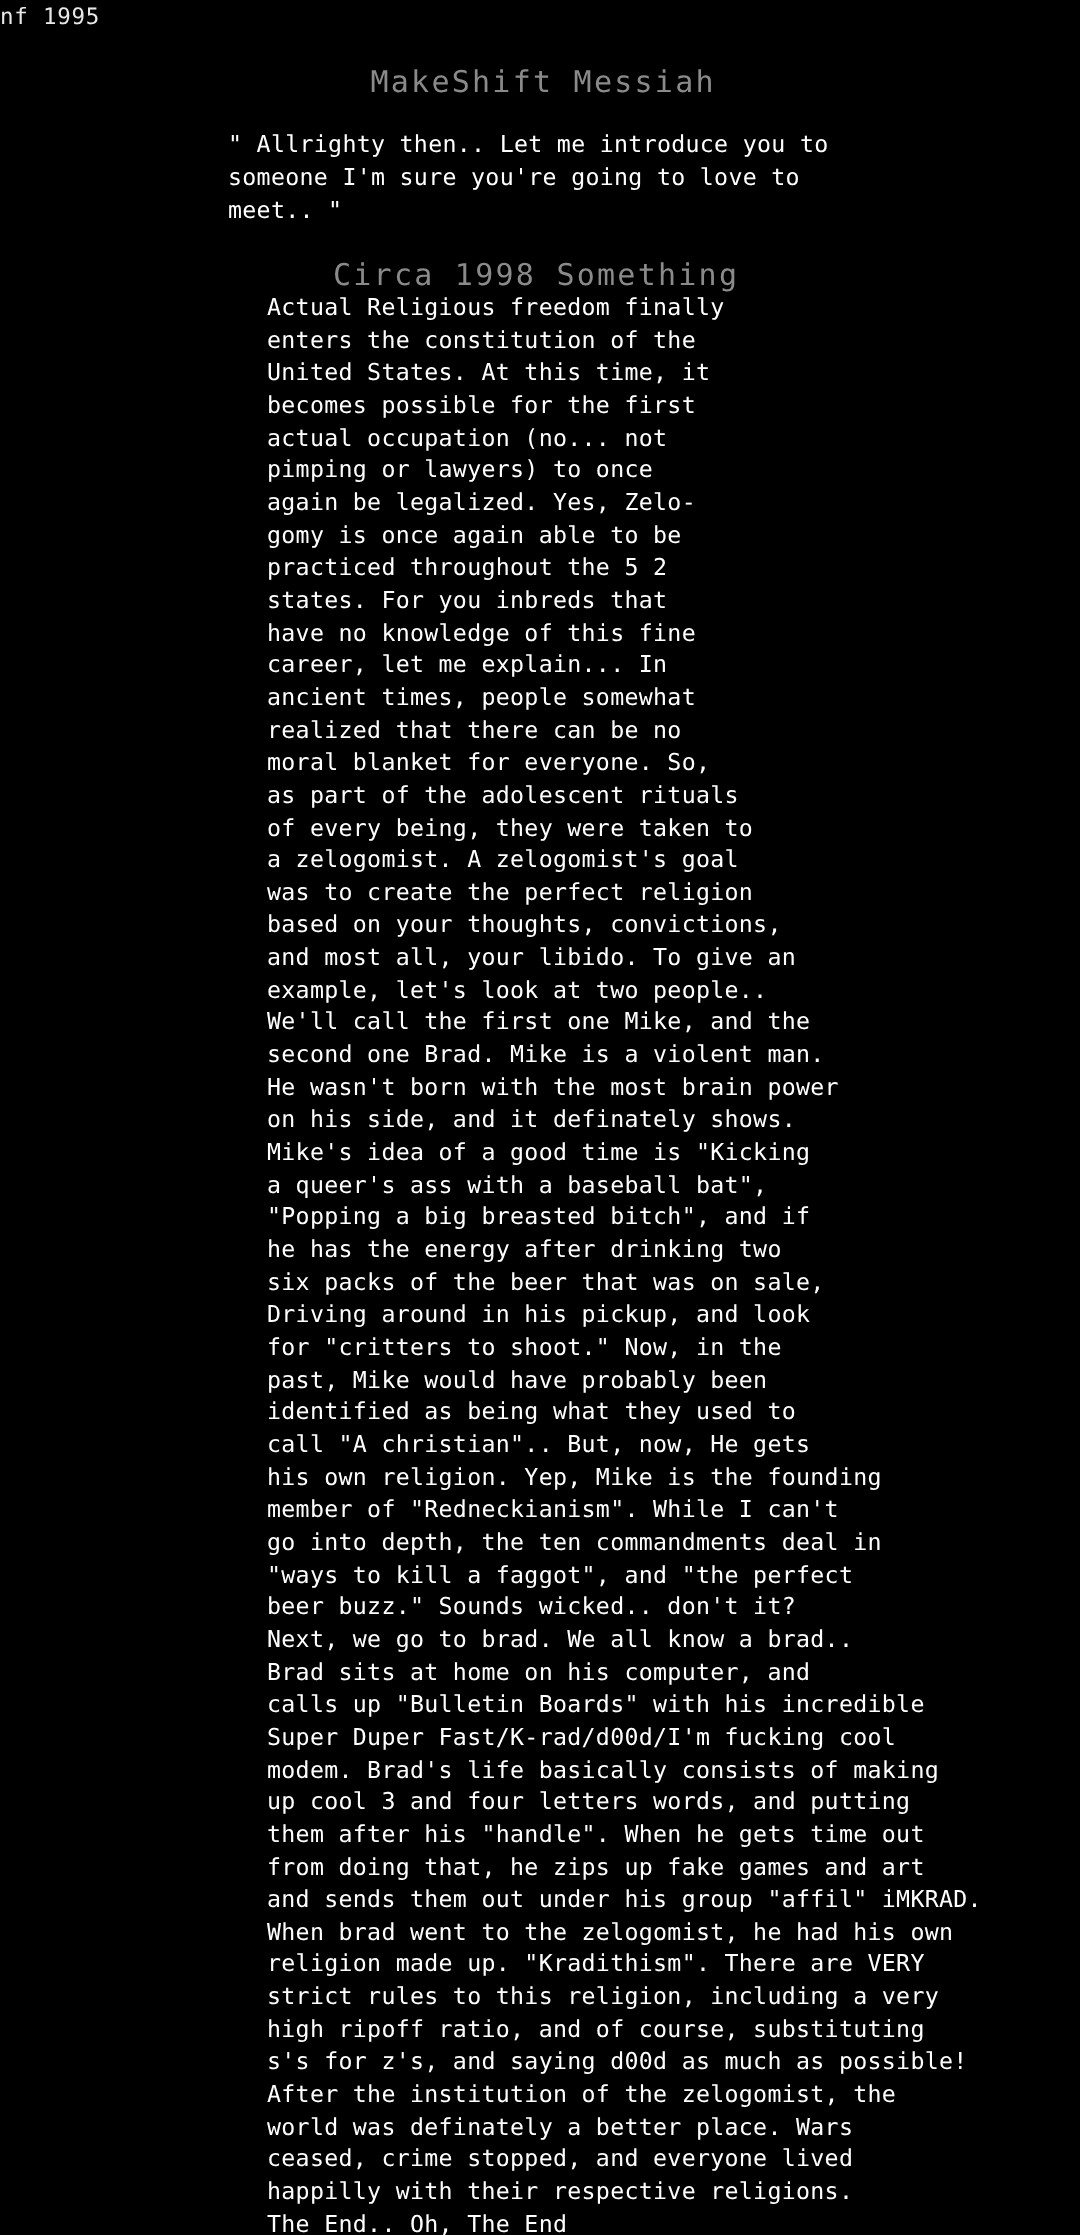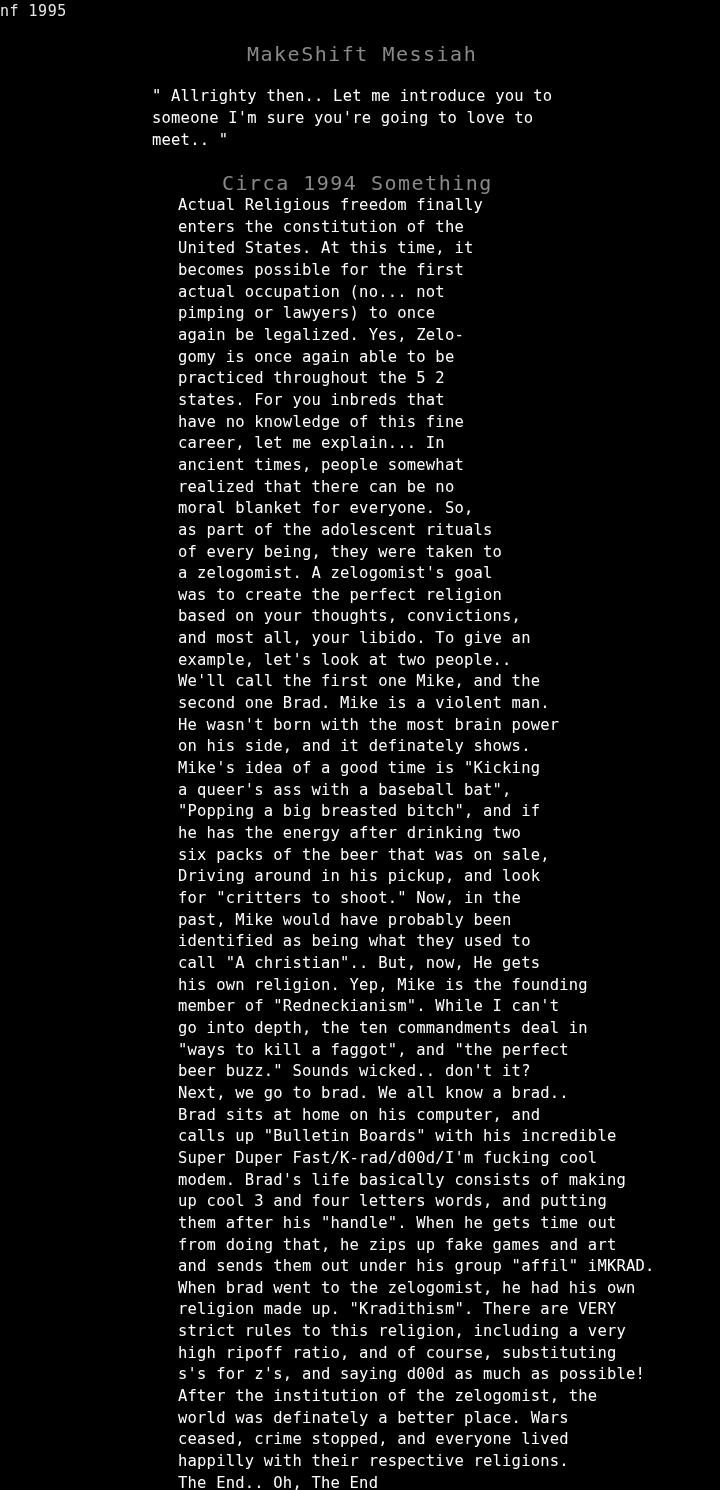--- a/index.html
+++ b/index.html
@@ -71,17 +71,17 @@
 <body>
 
 <div class="page">
 
   <div class="corner-note">nf 1995</div>
 
   <div class="heading" id="heading-1">MakeShift Messiah</div>
 
   <div class="intro-quote">" Allrighty then.. Let me introduce you to someone I'm sure you're going to love to meet.. "</div>
 
-  <div class="heading" id="heading-2">Circa 1994 Something</div>
+  <div class="heading" id="heading-2">Circa 1998 Something</div>
 
   <div class="body-text" id="body-text"><span class="ln">Actual Religious freedom finally</span><span class="ln">enters the constitution of the</span><span class="ln">United States. At this time, it</span><span class="ln">becomes possible for the first</span><span class="ln">actual occupation (no... not</span><span class="ln">pimping or lawyers) to once</span><span class="ln">again be legalized. Yes, Zelo-</span><span class="ln">gomy is once again able to be</span><span class="ln">practiced throughout the 5 2</span><span class="ln">states. For you inbreds that</span><span class="ln">have no knowledge of this fine</span><span class="ln">career, let me explain... In</span><span class="ln">ancient times, people somewhat</span><span class="ln">realized that there can be no</span><span class="ln">moral blanket for everyone. So,</span><span class="ln">as part of the adolescent rituals</span><span class="ln">of every being, they were taken to</span><span class="ln">a zelogomist. A zelogomist's goal</span><span class="ln">was to create the perfect religion</span><span class="ln">based on your thoughts, convictions,</span><span class="ln">and most all, your libido. To give an</span><span class="ln">example, let's look at two people..</span><span class="ln">We'll call the first one Mike, and the</span><span class="ln">second one Brad. Mike is a violent man.</span><span class="ln">He wasn't born with the most brain power</span><span class="ln">on his side, and it definately shows.</span><span class="ln">Mike's idea of a good time is "Kicking</span><span class="ln">a queer's ass with a baseball bat",</span><span class="ln">"Popping a big breasted bitch", and if</span><span class="ln">he has the energy after drinking two</span><span class="ln">six packs of the beer that was on sale,</span><span class="ln">Driving around in his pickup, and look</span><span class="ln">for "critters to shoot." Now, in the</span><span class="ln">past, Mike would have probably been</span><span class="ln">identified as being what they used to</span><span class="ln">call "A christian".. But, now, He gets</span><span class="ln">his own religion. Yep, Mike is the founding</span><span class="ln">member of "Redneckianism". While I can't</span><span class="ln">go into depth, the ten commandments deal in</span><span class="ln">"ways to kill a faggot", and "the perfect</span><span class="ln">beer buzz." Sounds wicked.. don't it?</span><span class="ln">Next, we go to brad. We all know a brad..</span><span class="ln">Brad sits at home on his computer, and</span><span class="ln">calls up "Bulletin Boards" with his incredible</span><span class="ln">Super Duper Fast/K-rad/d00d/I'm fucking cool</span><span class="ln">modem. Brad's life basically consists of making</span><span class="ln">up cool 3 and four letters words, and putting</span><span class="ln">them after his "handle". When he gets time out</span><span class="ln">from doing that, he zips up fake games and art</span><span class="ln">and sends them out under his group "affil" iMKRAD.</span><span class="ln">When brad went to the zelogomist, he had his own</span><span class="ln">religion made up. "Kradithism". There are VERY</span><span class="ln">strict rules to this religion, including a very</span><span class="ln">high ripoff ratio, and of course, substituting</span><span class="ln">s's for z's, and saying d00d as much as possible!</span><span class="ln">After the institution of the zelogomist, the</span><span class="ln">world was definately a better place. Wars</span><span class="ln">ceased, crime stopped, and everyone lived</span><span class="ln">happilly with their respective religions.</span><span class="ln">The End.. Oh, The End</span></div>
 
 </div>
 
 </body></html>

